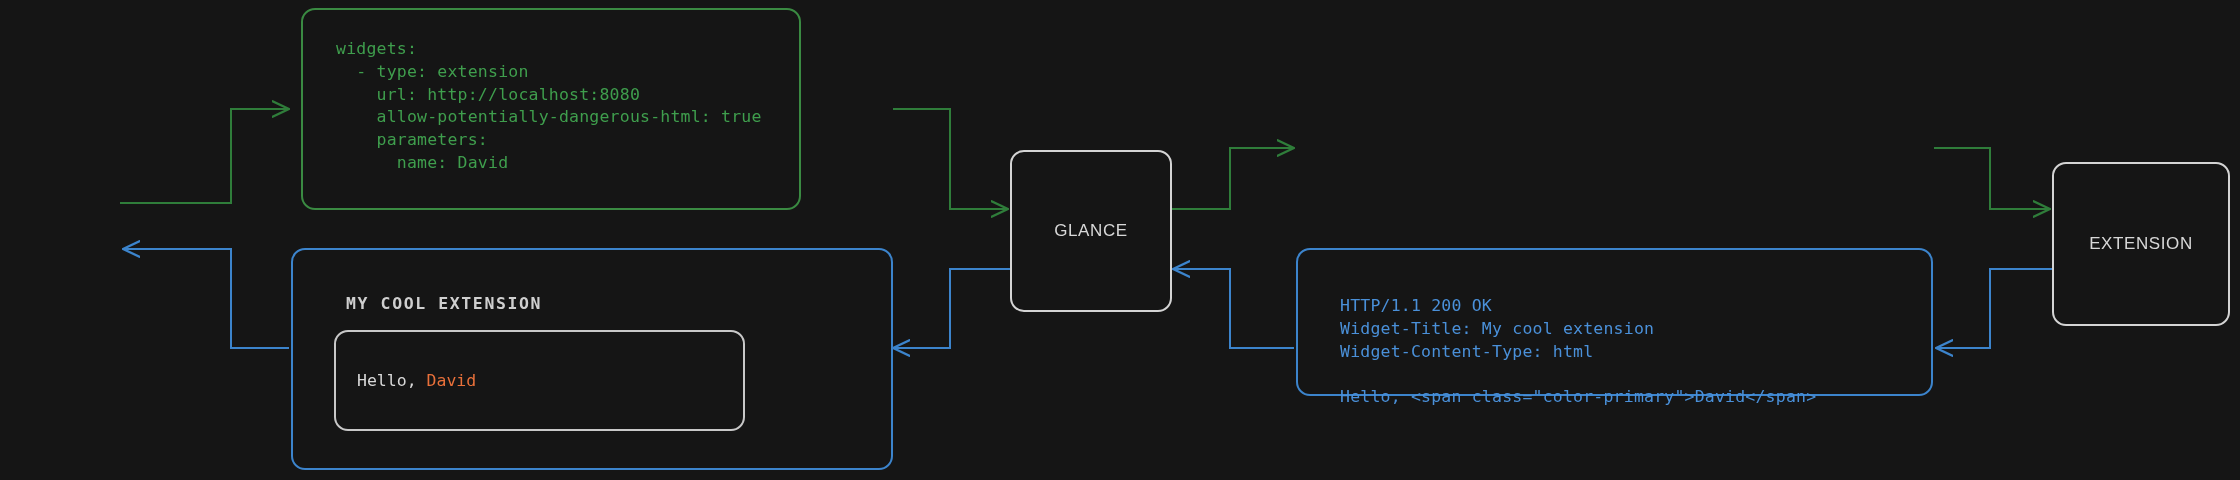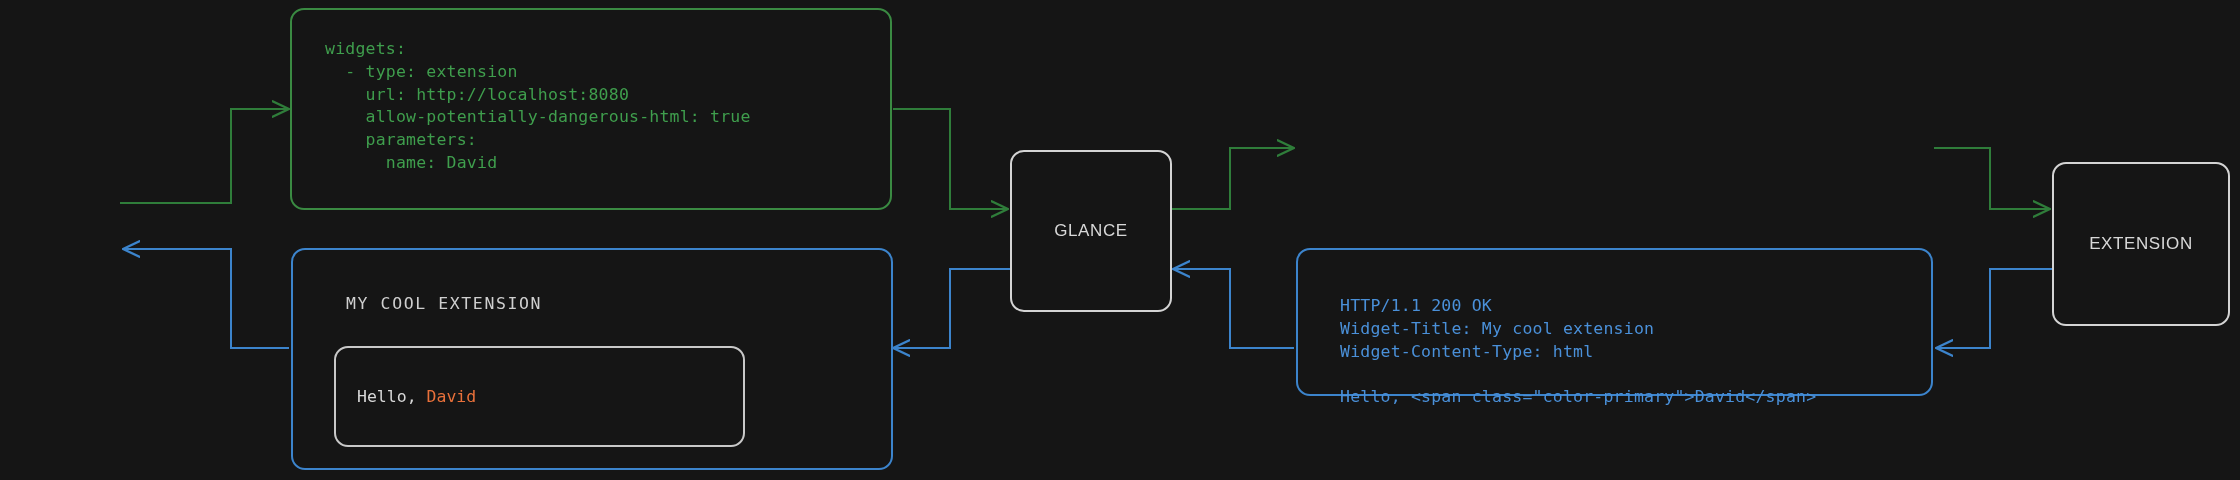--- a/index.html
+++ b/index.html
@@ -57,20 +57,21 @@
   }
   .code.green { color: #3f9e4d; }
   .code.blue  { color: #4a90d9; }
 
   .widget-title {
     position: absolute;
     color: #cfcfcf;
     font-family: "DejaVu Sans Mono", monospace;
     font-size: 16.5px;
     letter-spacing: 1.6px;
+    font-weight: bold;
   }
   .widget-inner {
     position: absolute;
     border: 2px solid #c8c8c8;
     border-radius: 14px;
     box-sizing: border-box;
   }
   .widget-inner-text {
     position: absolute;
     color: #d8d8d8;
@@ -109,32 +110,32 @@
 
       <path d="M 1294 348 L 1230 348 L 1230 269 L 1174 269" stroke="#3c84cc" marker-end="url(#arrowBlue)"></path>
 
       <path d="M 1010 269 L 950 269 L 950 348 L 894 348" stroke="#3c84cc" marker-end="url(#arrowBlue)"></path>
 
       <path d="M 289 348 L 231 348 L 231 249 L 124 249" stroke="#3c84cc" marker-end="url(#arrowBlue)"></path>
     </g>
   </svg>
 
 
-  <div class="codebox green" style="left:290px; top:8px; width:602px; height:202px;">
+  <div class="codebox green" style="left:301px; top:8px; width:500px; height:202px;">
     <div class="code green" style="left:33px; top:28px;">widgets:
   - type: extension
     url: http://localhost:8080
     allow-potentially-dangerous-html: true
     parameters:
       name: David</div>
   </div>
 
   <div class="codebox blue" style="left:291px; top:248px; width:602px; height:222px;">
     <div class="widget-title" style="left:53px; top:44px;">MY COOL EXTENSION</div>
-    <div class="widget-inner" style="left:41px; top:80px; width:411px; height:101px;margin-top:16px;">
+    <div class="widget-inner" style="left:41px; top:80px; width:411px; height:101px;">
       <div class="widget-inner-text" style="left:21px; top:39px;"><span>Hello, </span><span class="accent">David</span></div>
     </div>
   </div>
 
   <div class="node" style="left:1010px; top:150px; width:162px; height:162px;">
     <span class="node-label">GLANCE</span>
   </div>
 
 
   <div class="codebox blue" style="left:1296px; top:248px; width:637px; height:148px;">

